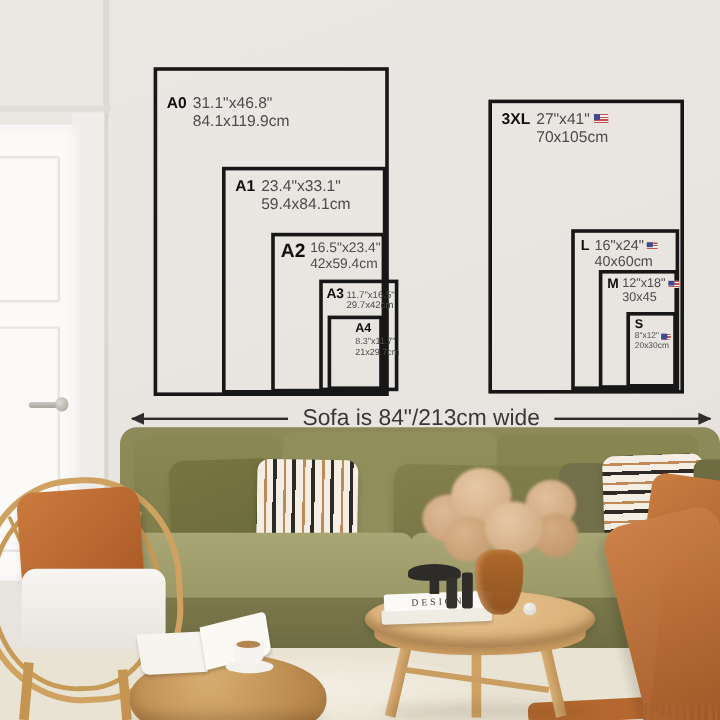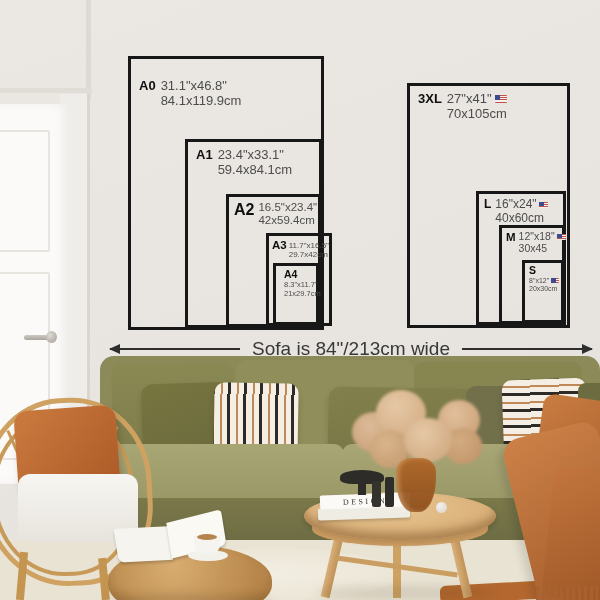--- a/index.html
+++ b/index.html
@@ -161,21 +161,21 @@
       <span class="szlabel" style="font-size:11.5px;">A3</span>
       <span class="dimcol" style="padding-top:2px;">
           <span class="inchline">
             <span>11.7"x16.5"</span>
           </span>
         <span>29.7x42cm</span>
         </span>
     </div>
   </div>
   <div class="szbox" style="left:273px;top:263px;width:46px;height:62px;">
-    <div class="szhead stack" style="padding:3px 8px;font-size:7.5px;">
+    <div class="szhead stack" style="padding:3px 20px;font-size:7.5px;">
       <span class="szlabel" style="font-size:10.5px;">A4</span>
       <span class="dimcol">
           <span class="inchline">
             <span>8.3"x11.7"</span>
           </span>
         <span>21x29.7cm</span>
         </span>
     </div>
   </div>
 

